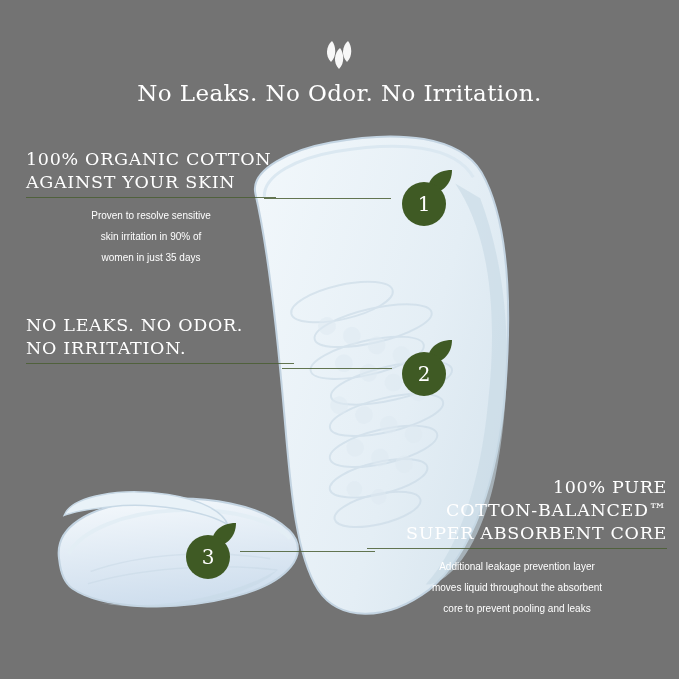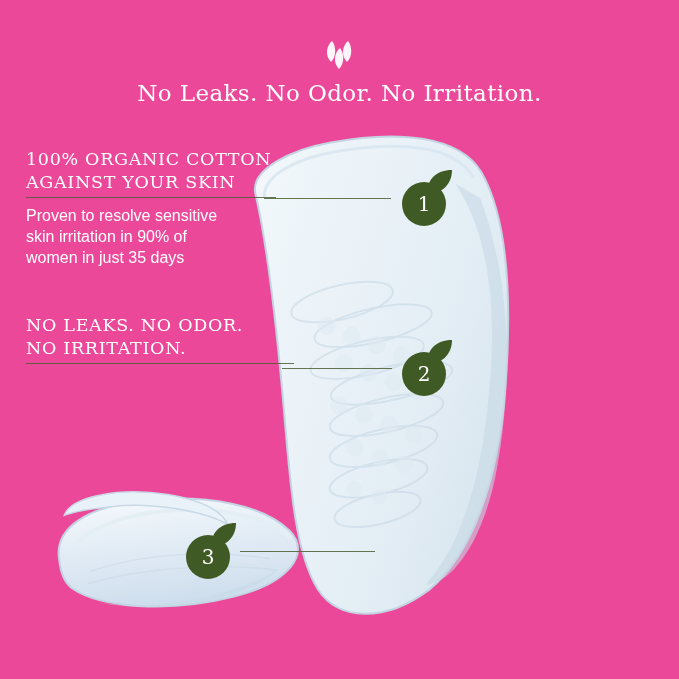--- a/index.html
+++ b/index.html
@@ -10,21 +10,21 @@
     width: 679px;
     height: 679px;
     font-family: "Liberation Sans", sans-serif;
     background: #b9c9a3;
     overflow: hidden;
   }
   .infographic {
     position: relative;
     width: 679px;
     height: 679px;
-    background: #ec4899;
+    background: #737373;
     overflow: hidden;
   }
 
   
   .top-leaves {
     position: absolute;
     left: 0;
     right: 0;
     top: 36px;
     height: 36px;
@@ -68,24 +68,25 @@
     font-size: 17.5px;
     line-height: 23px;
     color: #ffffff;
     letter-spacing: 0.7px;
     font-weight: 400;
     white-space: pre-line;
   }
   .callout .cbody {
     margin-top: 7px;
     font-family: "Liberation Sans", sans-serif;
-    font-size: 16px;
+    font-size: 10px;
     line-height: 21px;
     color: #ffffff;
     white-space: pre-line;
+    text-align: center;
   }
   .callout .rule {
     height: 1px;
     background: #4a5e32;
     margin-top: 3px;
     opacity: 0.85;
   }
   .callout.right { text-align: right; }
 
   #callout-1 { left: 14px; top: 148px; width: 250px; }
@@ -245,20 +246,29 @@
 skin irritation in 90% of
 women in just 35 days</div>
   </div>
 
   <div class="callout" id="callout-2">
     <div class="ctitle">NO LEAKS. NO ODOR.
 NO IRRITATION.</div>
     <div class="rule"></div>
   </div>
 
+  <div class="callout right" id="callout-3">
+    <div class="ctitle">100% PURE
+COTTON-BALANCED™
+SUPER ABSORBENT CORE</div>
+    <div class="rule"></div>
+    <div class="cbody">Additional leakage prevention layer
+moves liquid throughout the absorbent
+core to prevent pooling and leaks</div>
+  </div>
 
   <div class="badge" id="badge-1">
     <span class="leaf">
       <svg width="30" height="30" viewBox="0 0 30 30">
         <path d="M28 2 C12 2, 2 12, 4 26 C18 26, 28 16, 28 2 Z" fill="#3f5a24"></path>
       </svg>
     </span>
     <span class="circle">1</span>
   </div>
 

